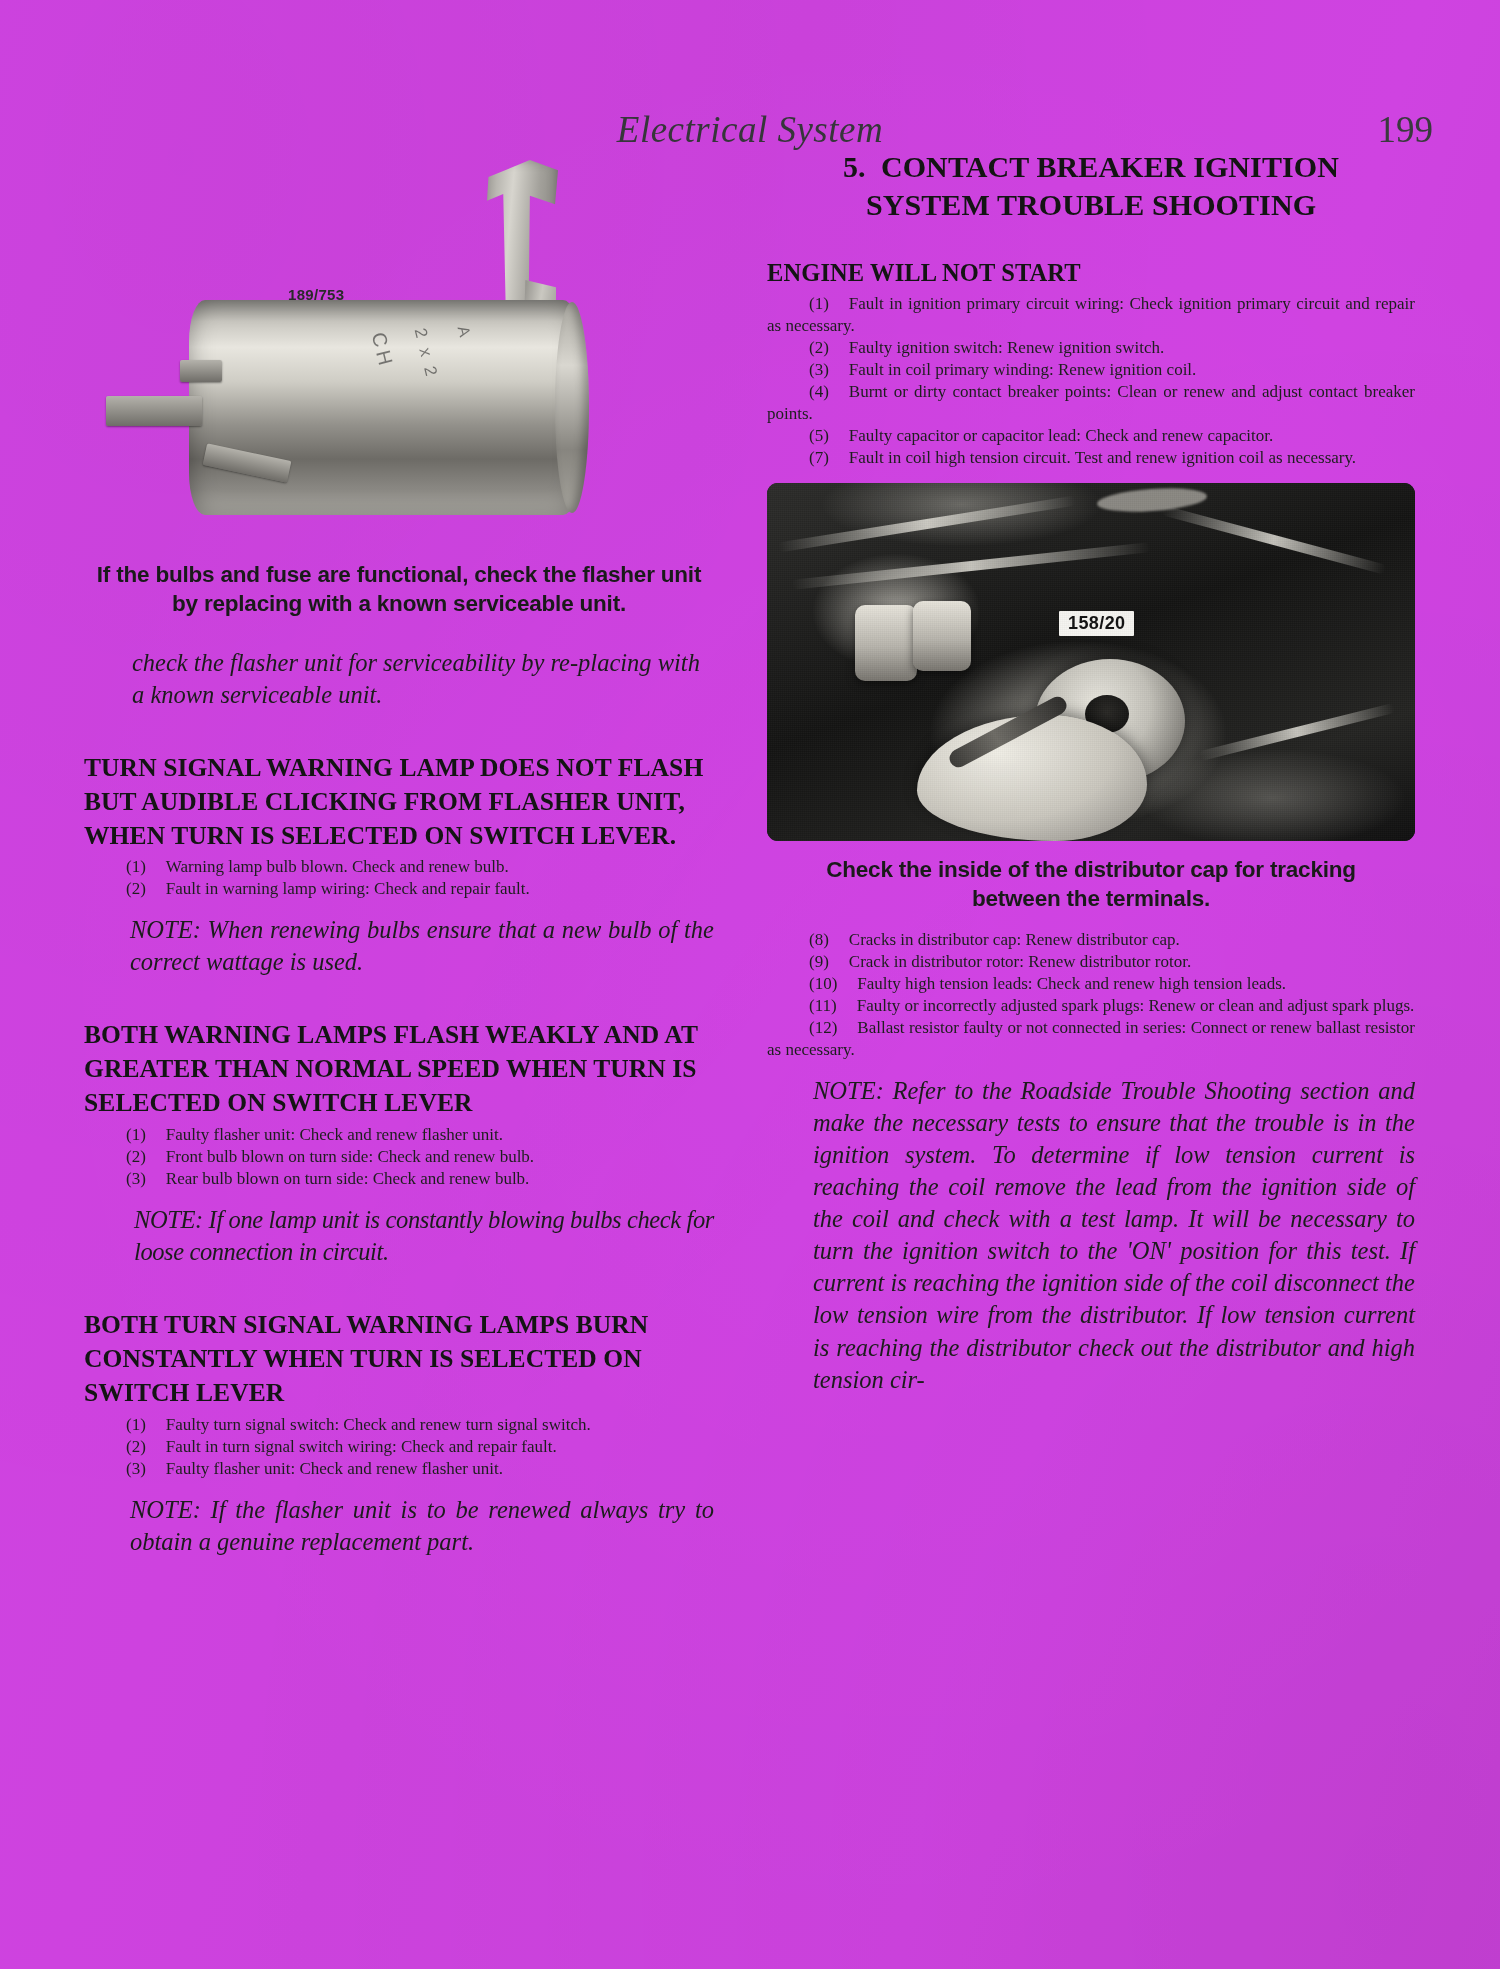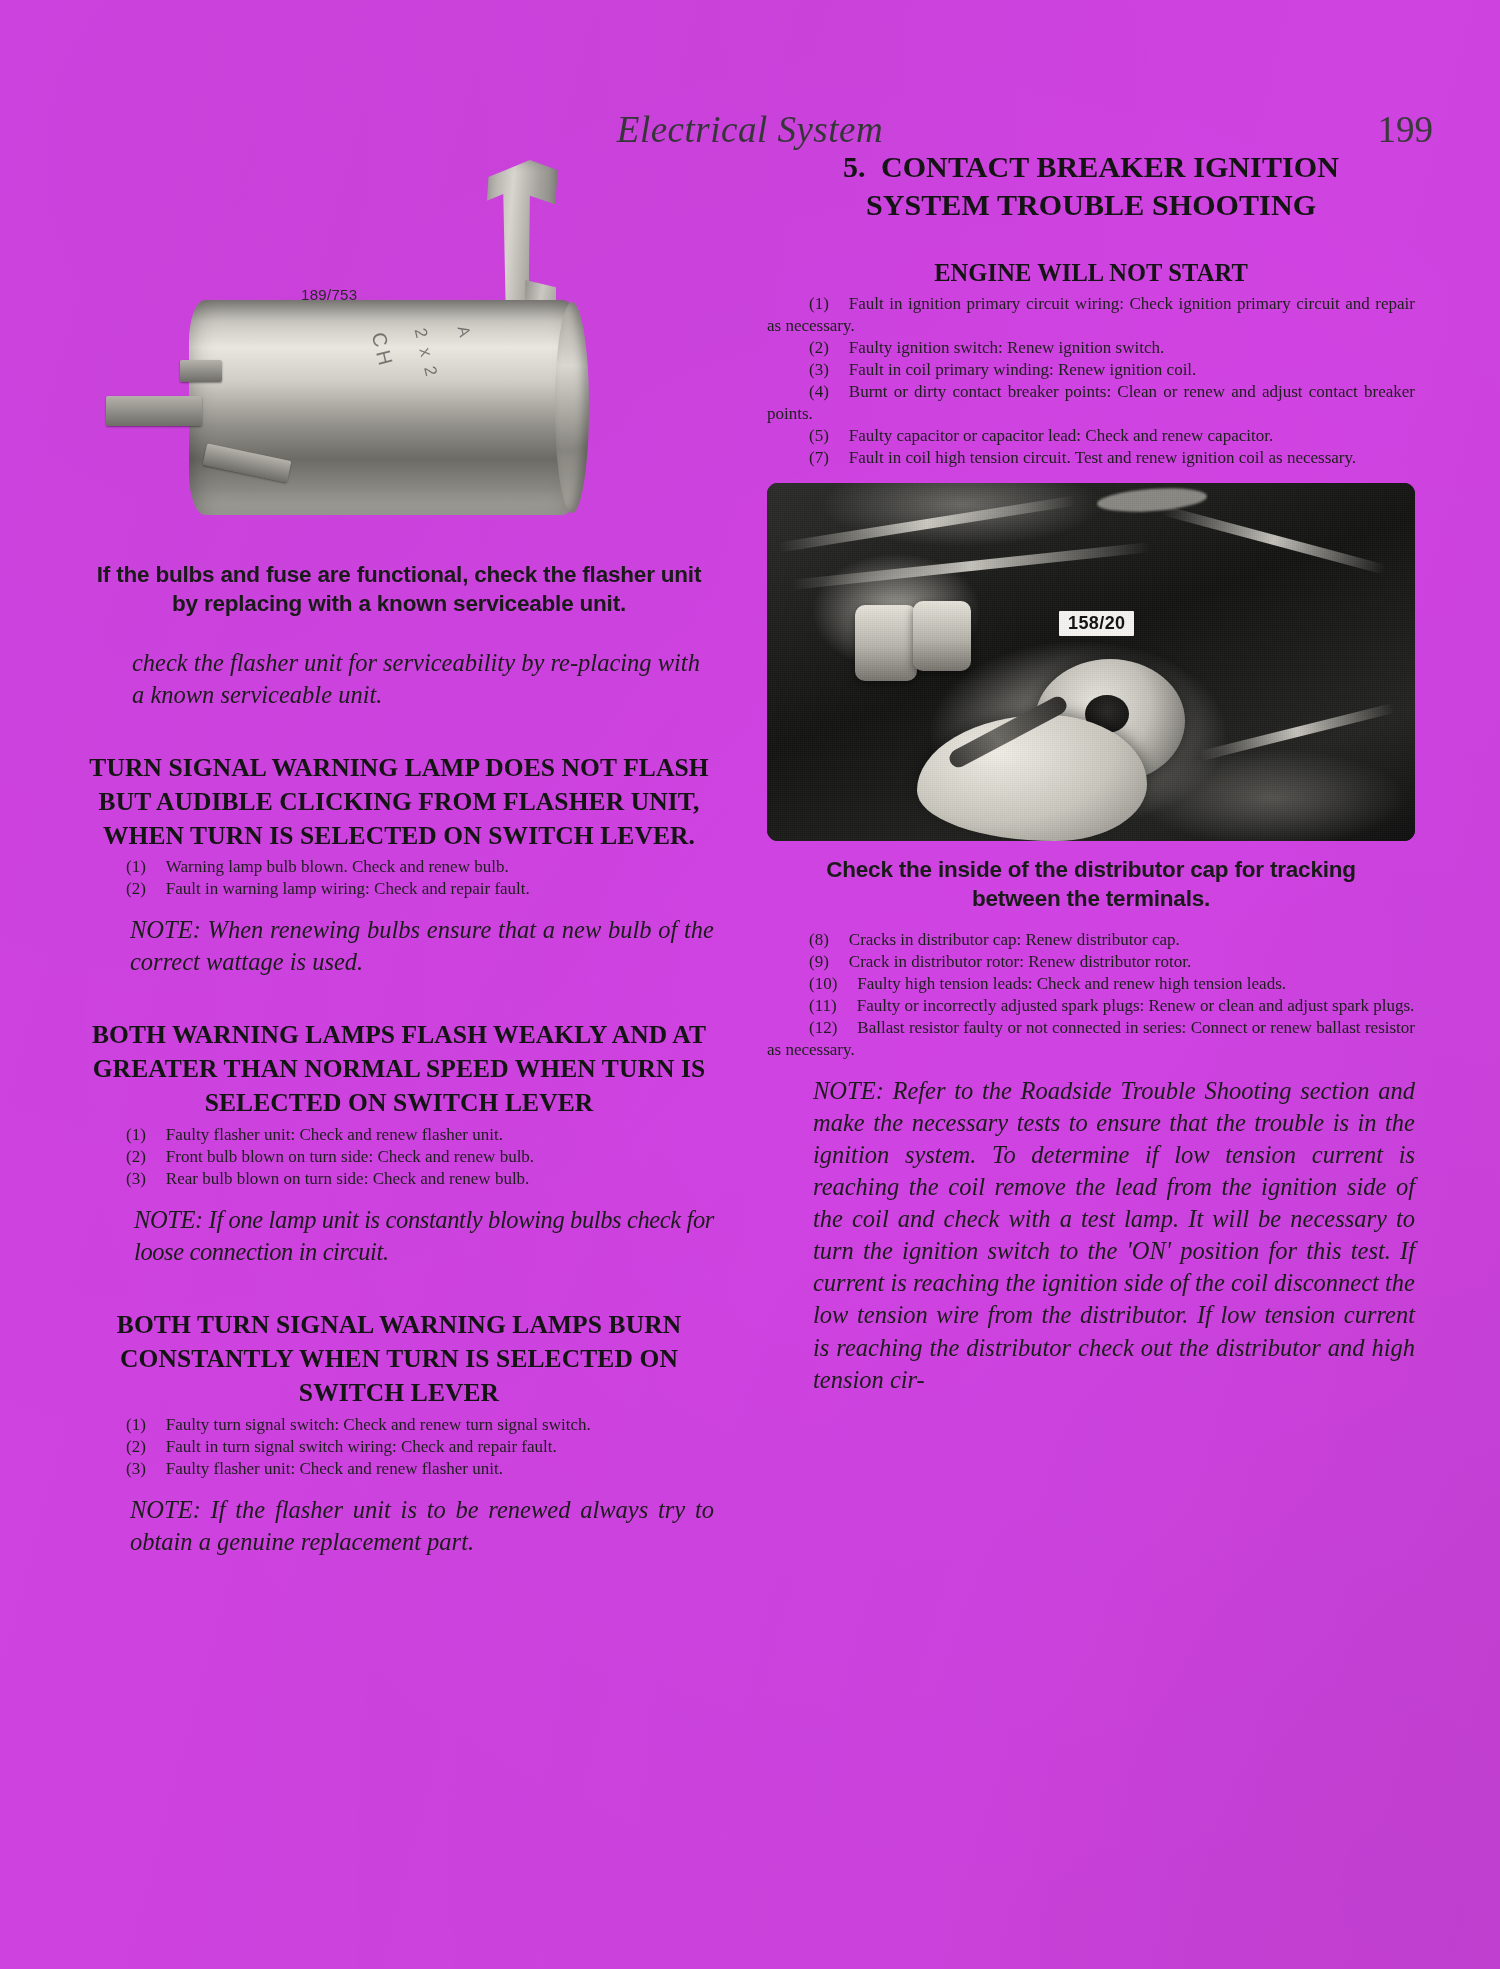--- a/index.html
+++ b/index.html
@@ -72,21 +72,20 @@
 
   
   .sec-head {
     font-family: "Liberation Serif", serif;
     font-weight: bold;
     font-size: 25.5px;
     line-height: 1.33;
     letter-spacing: .1px;
     color: #141414;
     margin: 0 0 4px 0;
-    text-align: center;
   }
   .sec-head.center {
     text-align: center;
     font-size: 30px;
     line-height: 1.28;
   }
   .sec-head.small {
     font-size: 24.5px;
   }
   .body-p {
@@ -138,25 +137,25 @@
   .gap-l { height: 40px; }
 
   
   .flasher-fig {
     position: relative;
     height: 400px;
     width: 630px;
   }
   .flasher-label {
     position: absolute;
-    left: 217px;
+    left: 204px;
     top: 126px;
     font-family: "Liberation Sans", sans-serif;
     font-size: 15px;
-    font-weight: normal;
+    font-weight: bold;
     color: #2a2a2a;
     letter-spacing: .3px;
   }
   .flasher-can {
     position: absolute;
     left: 105px;
     top: 140px;
     width: 390px;
     height: 215px;
     border-radius: 16px / 42px;

